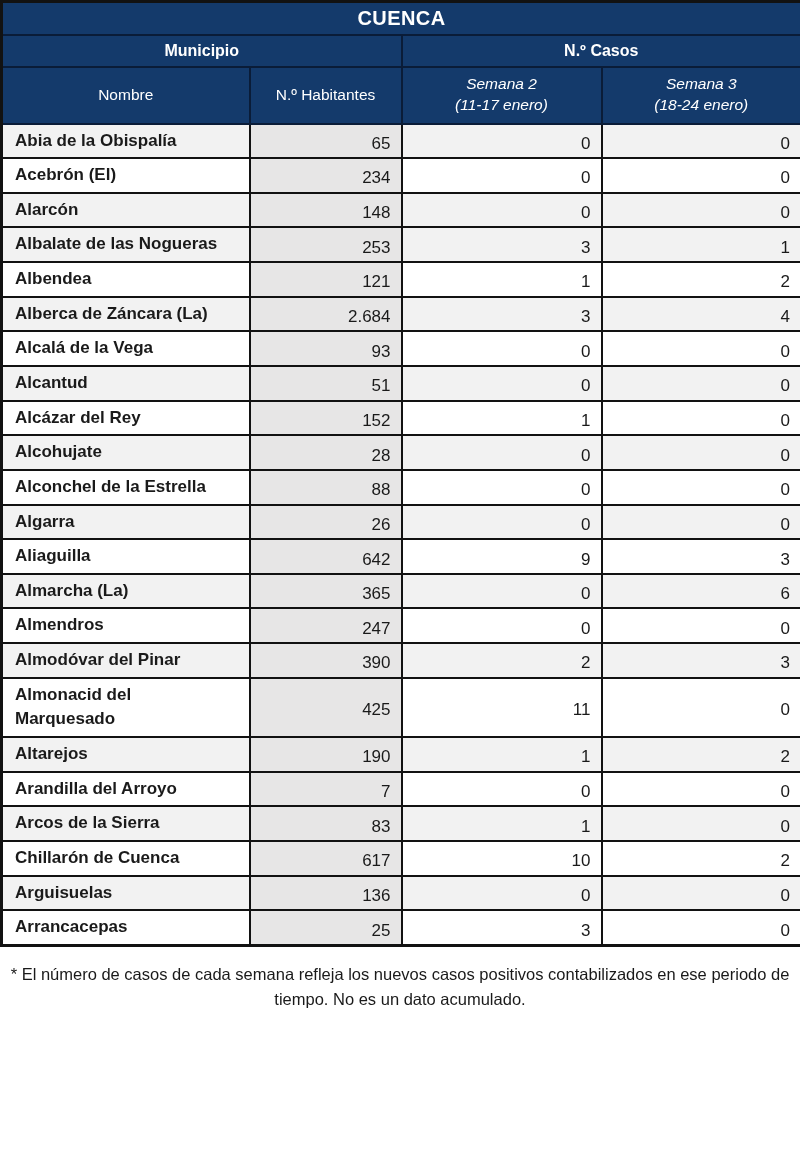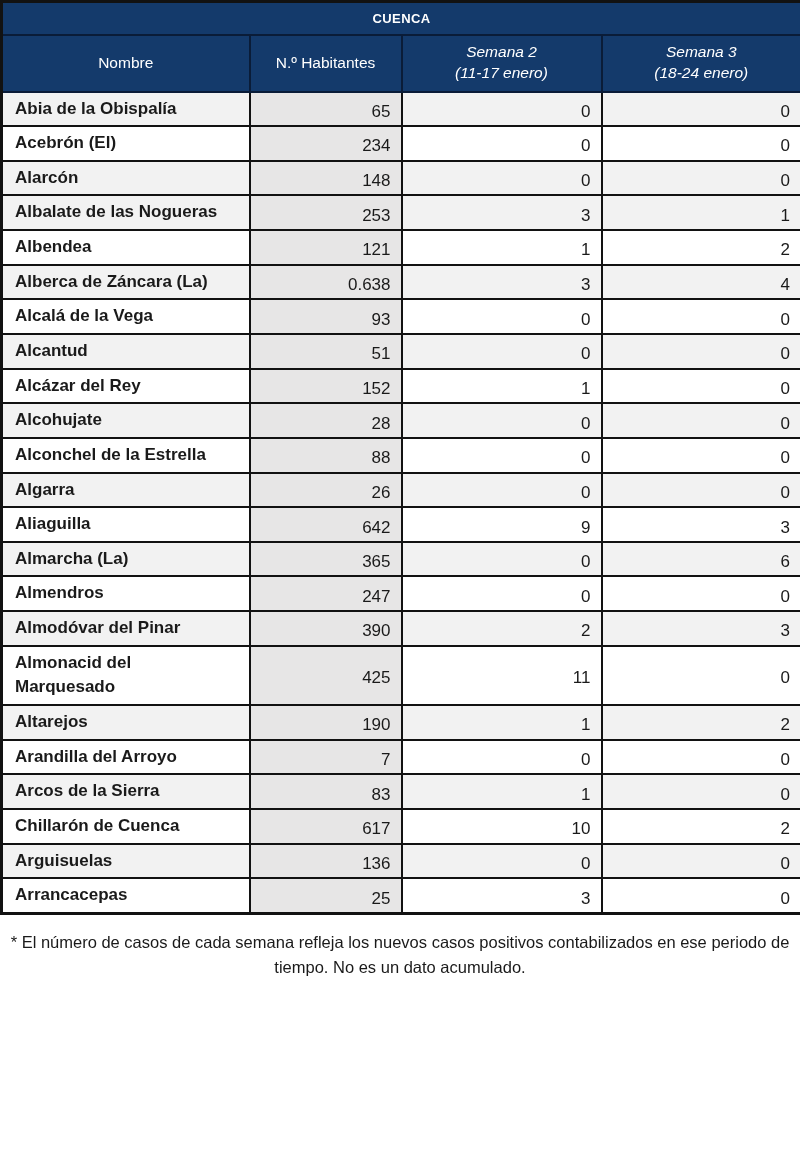--- a/index.html
+++ b/index.html
@@ -36,21 +36,21 @@
   
   thead th {
     background: var(--header-bg);
     color: var(--header-text);
     font-weight: 400;
     border: 2px solid var(--header-border);
     padding: 0 6px;
   }
   tr.title-row th {
     height: 33px;
-    font-size: 13px;
+    font-size: 20px;
     font-weight: 700;
     letter-spacing: 0.4px;
   }
   tr.group-row th {
     height: 32px;
     font-size: 16px;
     font-weight: 700;
   }
   tr.cols-row th {
     height: 57px;
@@ -101,20 +101,24 @@
   <table class="cuenca">
     <colgroup>
       <col class="c-nombre">
       <col class="c-hab">
       <col class="c-s2">
       <col class="c-s3">
     </colgroup>
     <thead>
       <tr class="title-row">
         <th colspan="4">CUENCA</th>
+      </tr>
+      <tr class="group-row">
+        <th colspan="2">Municipio</th>
+        <th colspan="2">N.º Casos</th>
       </tr>
       <tr class="cols-row">
         <th>Nombre</th>
         <th>N.º Habitantes</th>
         <th>
           <span class="hline">Semana 2</span>
           <span class="hline">(11-17 enero)</span>
         </th>
         <th>
           <span class="hline">Semana 3</span>
@@ -148,21 +152,21 @@
     <td class="num">1</td>
   </tr>
         <tr>
     <td class="name">Albendea</td>
     <td class="num hab">121</td>
     <td class="num">1</td>
     <td class="num">2</td>
   </tr>
         <tr class="stripe">
     <td class="name">Alberca de Záncara (La)</td>
-    <td class="num hab">0.638</td>
+    <td class="num hab">2.684</td>
     <td class="num">3</td>
     <td class="num">4</td>
   </tr>
         <tr>
     <td class="name">Alcalá de la Vega</td>
     <td class="num hab">93</td>
     <td class="num">0</td>
     <td class="num">0</td>
   </tr>
         <tr class="stripe">

